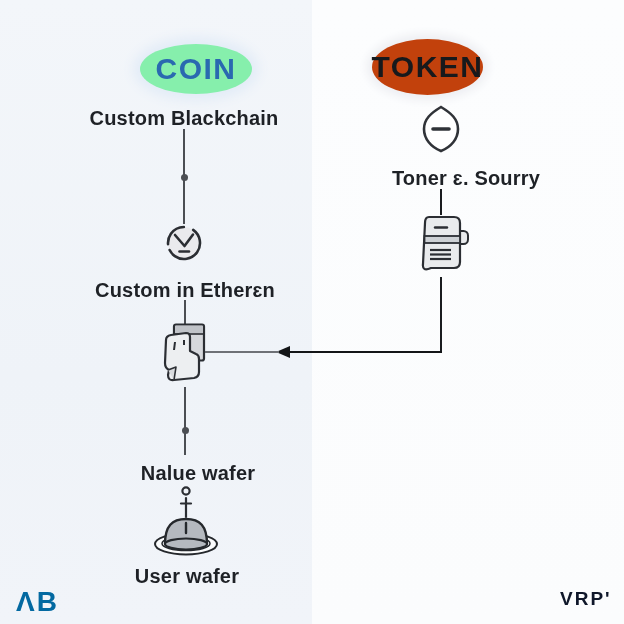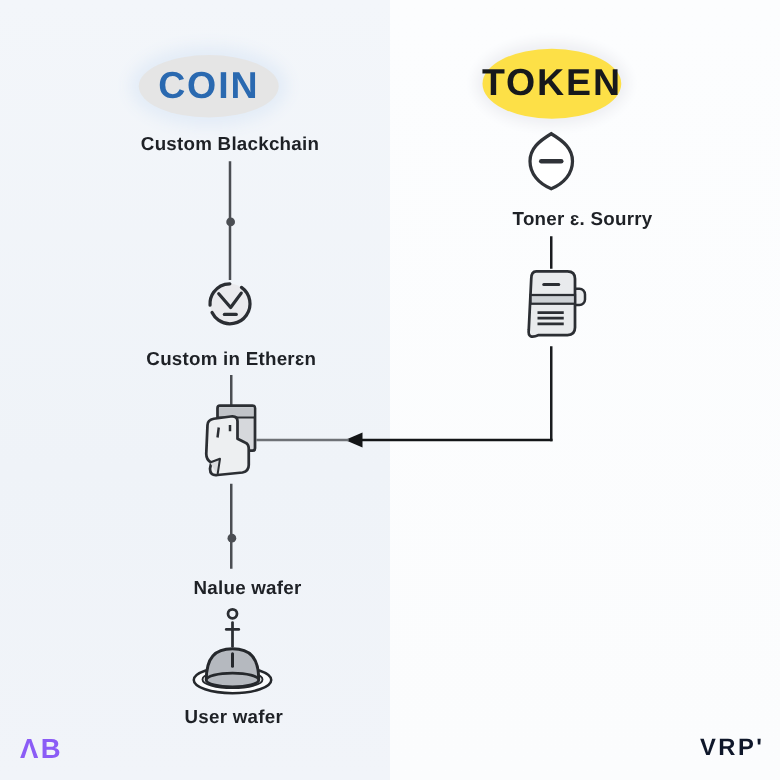--- a/index.html
+++ b/index.html
@@ -6,45 +6,45 @@
   .canvas {
     position:relative; width:624px; height:624px; overflow:hidden;
     font-family:"Liberation Sans","DejaVu Sans",sans-serif;
     background:#fdfdfe;
   }
   .panel { position:absolute; top:0; height:624px; }
   .panel.left  { left:0; width:312px; background:linear-gradient(180deg,#f3f6fa 0%,#eff3f8 60%,#f1f4f9 100%); }
   .panel.right { left:312px; width:312px; background:linear-gradient(180deg,#fcfdfe,#fbfcfd); }
 
   .bubble { position:absolute; border-radius:50%; display:flex; align-items:center; justify-content:center; }
-  .bubble.coin  { left:111px; top:44px;  width:112px; height:50px; background:#e5e5e5; box-shadow:0 0 12px 7px #e3ecf7; }
-  .bubble.token { left:386px; top:39px;  width:111px; height:56px; background:#fde047; box-shadow:0 0 10px 5px #edeef2; }
+  .bubble.coin  { left:140px; top:44px;  width:112px; height:50px; background:#86efac; box-shadow:0 0 12px 7px #e3ecf7; }
+  .bubble.token { left:372px; top:39px;  width:111px; height:56px; background:#c2410c; box-shadow:0 0 10px 5px #edeef2; }
   .bubble .title { font-size:30px; font-weight:700; letter-spacing:1.5px; line-height:1; }
   .bubble.coin .title  { color:#2a69b0; }
   .bubble.token .title { color:#17191c; }
 
   .label {
     position:absolute; transform:translateX(-50%); white-space:nowrap;
-    font-size:15px; font-weight:600; color:#1e2126; letter-spacing:0.2px;
+    font-size:20px; font-weight:600; color:#1e2126; letter-spacing:0.2px;
   }
 
   .vline { position:absolute; width:2px; background:#4b4e53; }
   .vline.dark { background:#1a1c1f; }
   .hline { position:absolute; height:2px; background:#131517; }
   .hline.thin { height:2px; background:#6e7176; }
   .dot { position:absolute; width:7px; height:7px; border-radius:50%; background:#4b4e53; }
   .arrow-left {
     position:absolute; width:0; height:0;
     border-top:6px solid transparent; border-bottom:6px solid transparent;
     border-right:14px solid #131517;
   }
 
   .icon { position:absolute; }
   .watermark { position:absolute; font-weight:700; user-select:none; }
-  .watermark.bl { left:16px; top:586px; font-size:22px; letter-spacing:2px; color:#8b5cf6; }
+  .watermark.bl { left:16px; top:586px; font-size:28px; letter-spacing:2px; color:#0369a1; }
   .watermark.br { left:560px; top:588px; font-size:19px; letter-spacing:2px; color:#0f172a; }
 </style>
 </head>
 <body>
 
 <div class="canvas">
 
   <div class="panel left"></div>
   <div class="panel right"></div>
 

